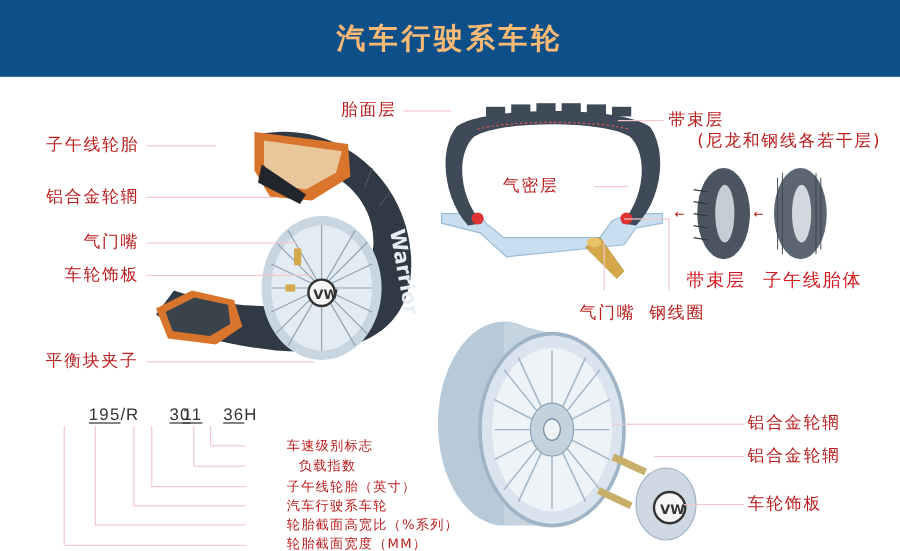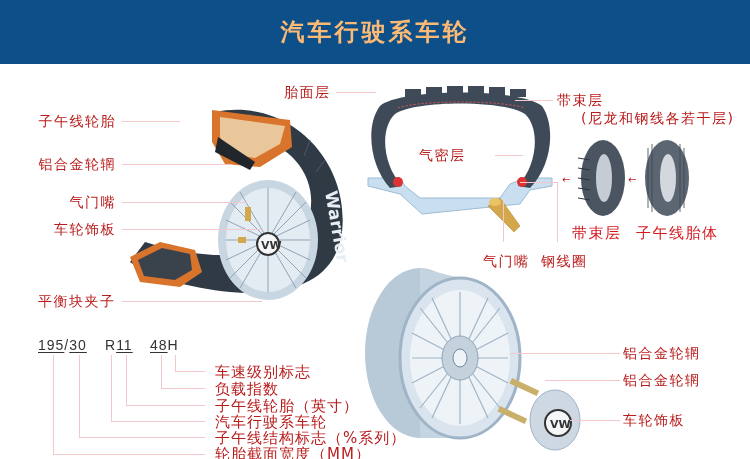--- a/index.html
+++ b/index.html
@@ -15,30 +15,30 @@
     color: #fdba74; font-size: 24px; font-weight: bold; letter-spacing: 3px;
     font-family: "DejaVu Sans", sans-serif;
   }
 
   .label {
     position: absolute; font-size: 14px; color: #b91c1c; white-space: nowrap;
     letter-spacing: 1.5px; line-height: 16px;
   }
   .label.right { text-align: right; }
   .label.red { color: #d4191f; font-size: 15px; }
-  .small { font-size: 15px; letter-spacing: 1px; }
+  .small { font-size: 11px; letter-spacing: 1px; margin-left: 24px; }
 
   .leader { position: absolute; height: 1px; background: #f3c8cc; }
   .vleader { position: absolute; width: 1px; background: #f3c8cc; }
 
   .code {
     position: absolute; top: 337px; font-size: 14px; color: #333;
     font-family: "Liberation Sans", sans-serif; letter-spacing: 1px;
   }
-  .code u { text-decoration: underline; text-underline-offset: 2px; }
+  .code u { text-decoration: underline; text-underline-offset: 2px; margin-left: 36px; }
 
   svg { position: absolute; overflow: visible; }
 </style>
 </head>
 <body>
 
 <div class="header">
   <span class="title">汽车行驶系车轮</span>
 </div>
 
@@ -205,34 +205,34 @@
 <div class="leader" style="left:570px; top:420px; width:50px;"></div>
 <div class="label" style="left:623px; top:412px;">车轮饰板</div>
 
 <div class="code" style="left:38px;">
   <u>195</u><span>/</span><u>30</u>
 </div>
 <div class="code" style="left:105px;">
   <span>R</span><u>11</u>
 </div>
 <div class="code" style="left:150px;">
-  <u>48</u><span>H</span>
+  <u>36</u><span>H</span>
 </div>
 
 <div class="vleader" style="left:175px; top:355px; height:16px;"></div>
 <div class="leader" style="left:175px; top:371px; width:30px;"></div>
 <div class="vleader" style="left:161px; top:355px; height:33px;"></div>
 <div class="leader" style="left:161px; top:388px; width:44px;"></div>
 <div class="vleader" style="left:126px; top:355px; height:50px;"></div>
 <div class="leader" style="left:126px; top:405px; width:79px;"></div>
 <div class="vleader" style="left:111px; top:355px; height:66px;"></div>
 <div class="leader" style="left:111px; top:421px; width:94px;"></div>
 <div class="vleader" style="left:79px; top:355px; height:82px;"></div>
 <div class="leader" style="left:79px; top:437px; width:126px;"></div>
 <div class="vleader" style="left:53px; top:355px; height:99px;"></div>
 <div class="leader" style="left:53px; top:454px; width:152px;"></div>
 
 <div class="label small" style="left:215px; top:364px;">车速级别标志</div>
-<div class="label small" style="left:215px; top:381px;">负载指数</div>
+<div class="label small" style="left:225px; top:381px;">负载指数</div>
 <div class="label small" style="left:215px; top:398px;">子午线轮胎（英寸）</div>
 <div class="label small" style="left:215px; top:414px;">汽车行驶系车轮</div>
-<div class="label small" style="left:215px; top:430px;">子午线结构标志（%系列）</div>
+<div class="label small" style="left:215px; top:430px;">轮胎截面高宽比（%系列）</div>
 <div class="label small" style="left:215px; top:446px;">轮胎截面宽度（MM）</div>
 
 </body></html>

